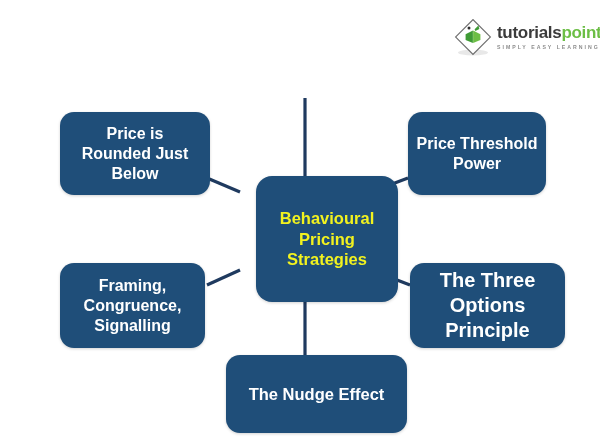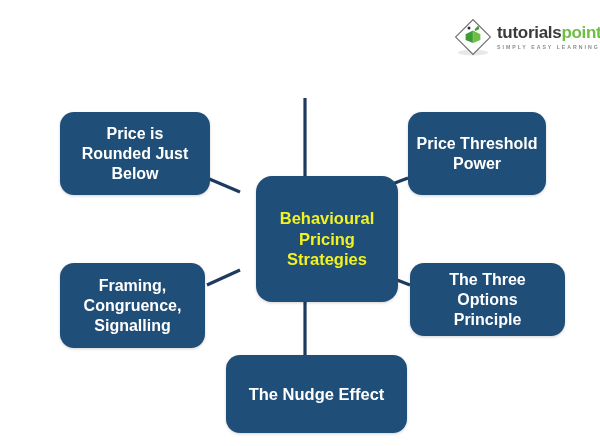--- a/index.html
+++ b/index.html
@@ -94,22 +94,22 @@
     top: 263px;
     width: 145px;
     height: 85px;
     font-size: 16px;
   }
   
   #node-right-lower {
     left: 410px;
     top: 263px;
     width: 155px;
-    height: 73px;
-    font-size: 16px;
+    height: 85px;
+    font-size: 20px;
   }
 
   
   #logo {
     position: absolute;
     left: 452px;
     top: 16px;
     width: 142px;
     height: 42px;
     z-index: 5;

